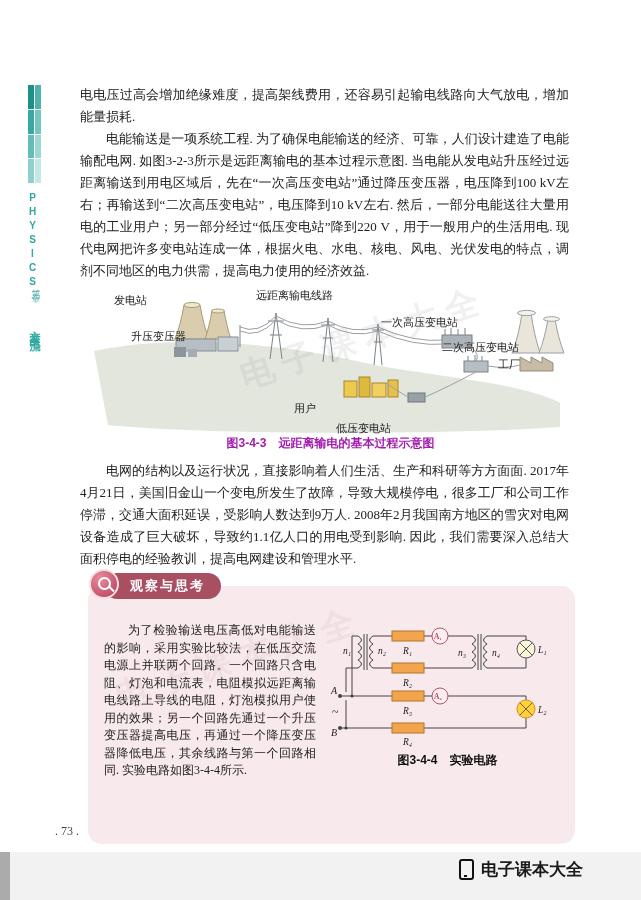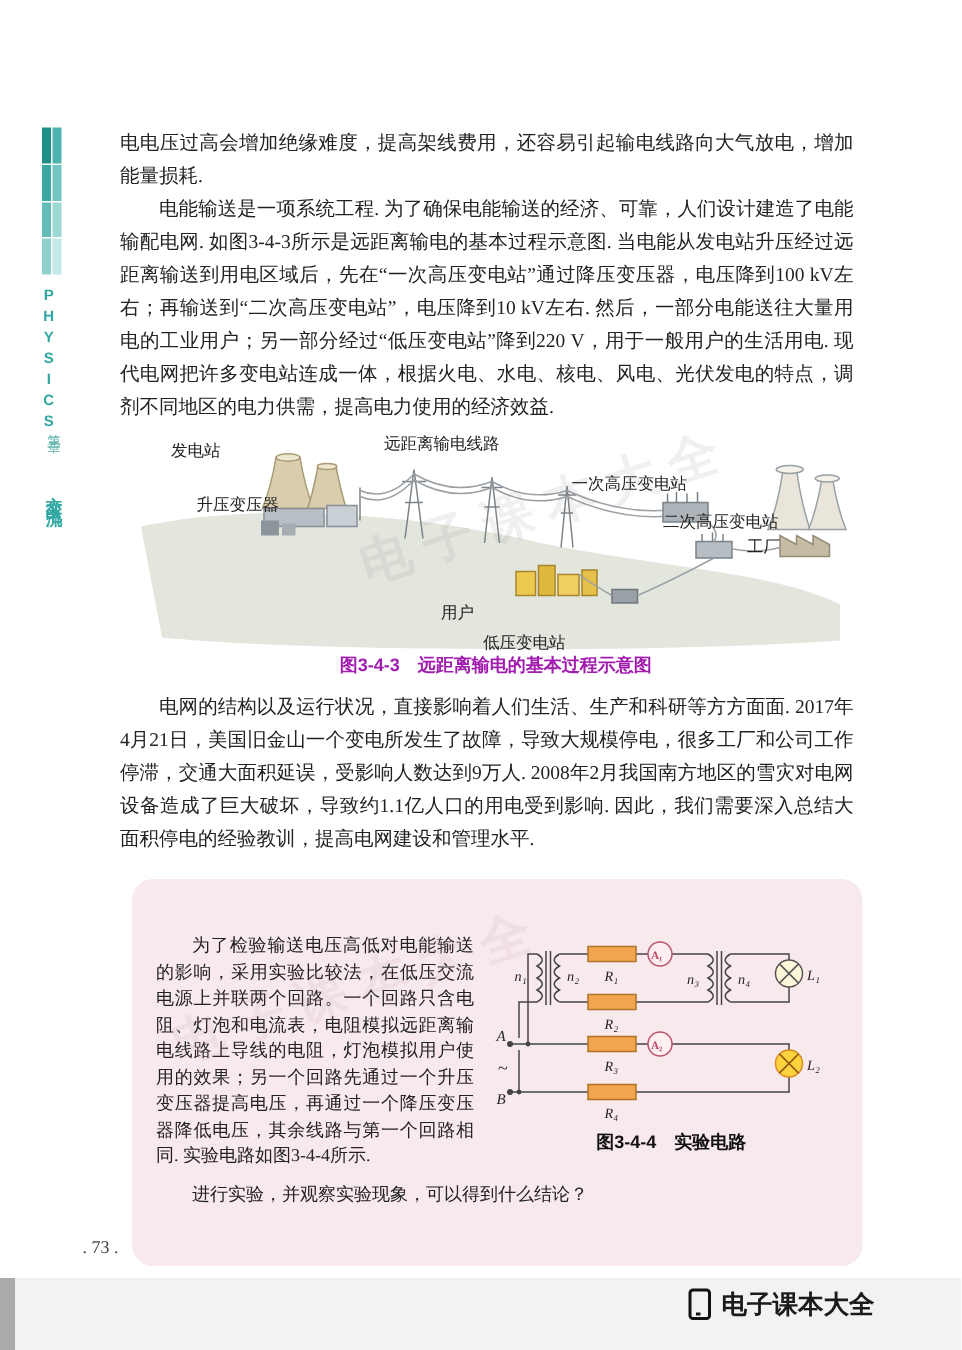--- a/index.html
+++ b/index.html
@@ -78,21 +78,21 @@
     <div class="c6"></div>
     <div class="c7"></div>
     <div class="c8"></div>
   </div>
 </div>
 <div id="physics-label">PHYSICS</div>
 <div id="chapter-num">第三章</div>
 <div id="chapter-title">交变电流</div>
 
 <div id="p1" class="para">电电压过高会增加绝缘难度，提高架线费用，还容易引起输电线路向大气放电，增加能量损耗.</div>
-<div id="p2" class="para indent">电能输送是一项系统工程. 为了确保电能输送的经济、可靠，人们设计建造了电能输配电网. 如图3-4-3所示是远距离输电的基本过程示意图. 当电能从发电站升压经过远距离输送到用电区域后，先在“一次高压变电站”通过降压变压器，电压降到100 kV左右；再输送到“二次高压变电站”，电压降到10 kV左右. 然后，一部分电能送往大量用电的工业用户；另一部分经过“低压变电站”降到220 V，用于一般用户的生活用电. 现代电网把许多变电站连成一体，根据火电、水电、核电、风电、光伏发电的特点，调剂不同地区的电力供需，提高电力使用的经济效益.</div>
+<div id="p2" class="para indent">电能输送是一项系统工程. 为了确保电能输送的经济、可靠，人们设计建造了电能输配电网. 如图3-2-3所示是远距离输电的基本过程示意图. 当电能从发电站升压经过远距离输送到用电区域后，先在“一次高压变电站”通过降压变压器，电压降到100 kV左右；再输送到“二次高压变电站”，电压降到10 kV左右. 然后，一部分电能送往大量用电的工业用户；另一部分经过“低压变电站”降到220 V，用于一般用户的生活用电. 现代电网把许多变电站连成一体，根据火电、水电、核电、风电、光伏发电的特点，调剂不同地区的电力供需，提高电力使用的经济效益.</div>
 <div id="p3" class="para indent">电网的结构以及运行状况，直接影响着人们生活、生产和科研等方方面面. 2017年4月21日，美国旧金山一个变电所发生了故障，导致大规模停电，很多工厂和公司工作停滞，交通大面积延误，受影响人数达到9万人. 2008年2月我国南方地区的雪灾对电网设备造成了巨大破坏，导致约1.1亿人口的用电受到影响. 因此，我们需要深入总结大面积停电的经验教训，提高电网建设和管理水平.</div>
 
 <div id="figure1">
   <svg width="485" height="150" viewBox="0 0 485 150">
     <path d="M6,66 C90,48 200,60 268,76 C340,92 430,96 472,118 L472,142 C360,150 120,150 20,140 Z" fill="#e2e6dd"></path>
     <g>
       <path d="M96,20 C94,32 91,44 87,54 L121,54 C117,44 114,32 112,20 Z" fill="#d9cdae" stroke="#a89a74"></path>
       <ellipse cx="104" cy="20" rx="8" ry="2.5" fill="#efe7cf" stroke="#a89a74"></ellipse>
       <path d="M124,26 C122,36 120,46 117,54 L143,54 C140,46 138,36 136,26 Z" fill="#d9cdae" stroke="#a89a74"></path>
       <ellipse cx="130" cy="26" rx="6.5" ry="2" fill="#efe7cf" stroke="#a89a74"></ellipse>
@@ -140,25 +140,32 @@
       <path d="M320,112 Q306,104 298,98"></path>
     </g>
   </svg>
   <span class="flabel" style="left:26px;top:8px;">发电站</span>
   <span class="flabel" style="left:168px;top:3px;">远距离输电线路</span>
   <span class="flabel" style="left:43px;top:44px;">升压变压器</span>
   <span class="flabel" style="left:293px;top:30px;">一次高压变电站</span>
   <span class="flabel" style="left:318px;top:55px;margin-left:36px;">二次高压变电站</span>
   <span class="flabel" style="left:410px;top:72px;">工厂</span>
   <span class="flabel" style="left:206px;top:116px;">用户</span>
-  <span class="flabel" style="left:234px;top:136px;">低压变电站</span>
+  <span class="flabel" style="left:248px;top:136px;">低压变电站</span>
   <div class="fig-caption">图3-4-3　远距离输电的基本过程示意图</div>
 </div>
 
 <div id="observe-box">
+  <div id="box-tab">
+    <div id="tab-badge">
+      <div class="mag"></div>
+      <div class="mag-handle"></div>
+    </div>
+    <span>观察与思考</span>
+  </div>
   <div id="box-body">为了检验输送电压高低对电能输送的影响，采用实验比较法，在低压交流电源上并联两个回路。一个回路只含电阻、灯泡和电流表，电阻模拟远距离输电线路上导线的电阻，灯泡模拟用户使用的效果；另一个回路先通过一个升压变压器提高电压，再通过一个降压变压器降低电压，其余线路与第一个回路相同. 实验电路如图3-4-4所示.</div>
 
   <div id="box-figure">
     <svg width="232" height="124" viewBox="0 0 232 124">
       <g stroke="#444" fill="none">
 
         <path d="M10,72 L62,72"></path>
         <path d="M22,72 L22,12 L28,12"></path>
         <path d="M16,104 L16,76 M16,68 L16,44 L28,44"></path>
         <path d="M10,104 L62,104"></path>
@@ -214,21 +221,20 @@
       <text x="73" y="90" class="sub-label">R₃</text>
       <text x="73" y="121" class="sub-label">R₄</text>
       <text x="104" y="15" class="amm-label">A₁</text>
       <text x="104" y="75" class="amm-label">A₂</text>
       <text x="208" y="29" class="sub-label">L₁</text>
       <text x="208" y="89" class="sub-label">L₂</text>
     </svg>
     <div id="box-caption">图3-4-4　实验电路</div>
   </div>
 
-  <div id="box-question">进行实验，并观察实验现象，可以得到什么结论？</div>
 </div>
 
 <div id="page-number">. 73 .</div>
 <div id="footer-strip"></div>
 <div id="footer-corner"></div>
 <div id="brand">
   <div id="phone-icon"></div>
   <div id="brand-text">电子课本大全</div>
 </div>
 

